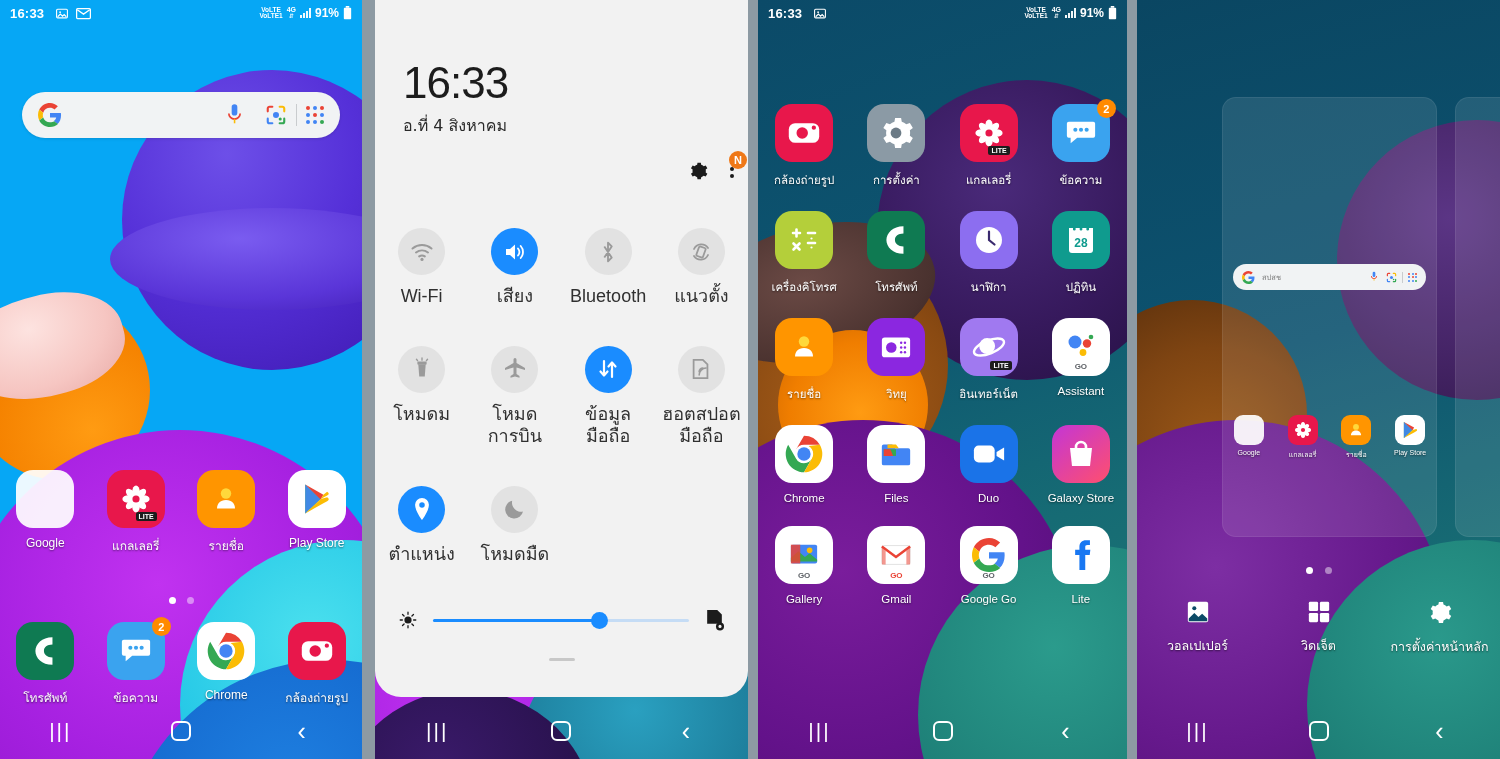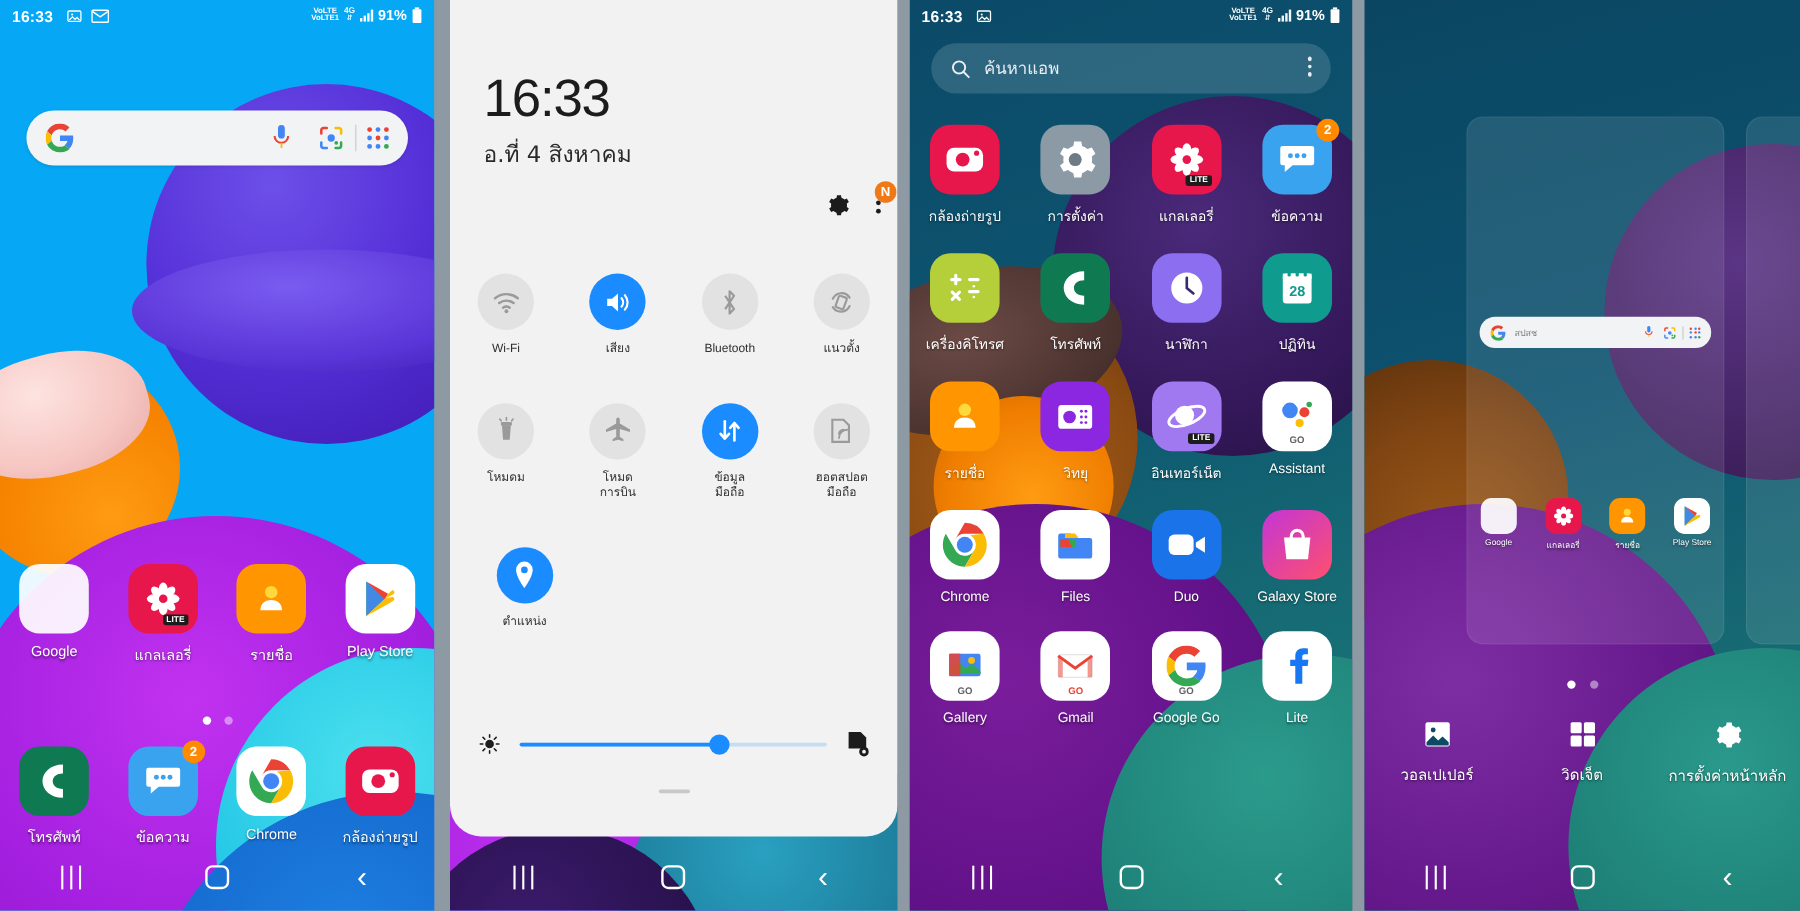--- a/index.html
+++ b/index.html
@@ -151,35 +151,35 @@
   .navbar { position: absolute; left:0; right:0; bottom:0; height: 56px; display:flex;
             align-items:center; z-index: 25; }
   .navbar div { flex:1; display:flex; align-items:center; justify-content:center; }
   .nv-recent { color:#fff; font-size:21px; letter-spacing:2px; font-weight:300;}
   .nv-home { width:20px; height:20px; border:2.4px solid #fff; border-radius:6px; }
   .nv-back { color:#fff; font-size:25px; font-weight:300; line-height:1; }
 
   
   .qp { position:absolute; inset:0; background:#f2f2f2; border-radius: 0 0 26px 26px; z-index: 10; height: 697px;}
   .qp-time { position:absolute; left:28px; top:58px; font-size:44px; color:#1c1c1c; font-weight:400; letter-spacing:-1px;}
-  .qp-date { position:absolute; left:28px; top:113px; font-size:19px; color:#2a2a2a; }
+  .qp-date { position:absolute; left:28px; top:113px; font-size:16px; color:#2a2a2a; }
   .qp-actions { position:absolute; right:14px; top:160px; display:flex; align-items:center; gap:22px;}
   .gear-ic { width:20px; height:20px; }
   .kebab { position:relative; width:4px; }
   .kebab i { display:block; width:4px; height:4px; border-radius:50%; background:#1c1c1c; margin-bottom:3px;}
   .n-badge { position:absolute; top:-9px; left:-1px; width:18px; height:18px; border-radius:50%;
              background:#ef7817; color:#fff; font-size:11px; font-weight:700;
              display:flex;align-items:center;justify-content:center;}
   .toggles { position:absolute; left:0; right:0; top:228px; }
   .tg-row { display:flex; margin-bottom: 38px; }
   .tg { flex:1; display:flex; flex-direction:column; align-items:center; }
   .tg-circle { width:47px; height:47px; border-radius:50%; background:#e2e2e2;
                display:flex; align-items:center; justify-content:center; }
   .tg-circle.on { background:#1a8cff; }
-  .tg-lbl { margin-top:10px; font-size:10px; color:#303030; text-align:center; line-height:1.25; }
+  .tg-lbl { margin-top:10px; font-size:18px; color:#303030; text-align:center; line-height:1.25; }
   .bright { position:absolute; left:0; right:0; bottom:66px; display:flex; align-items:center; padding: 0 24px; }
   .bright .track { flex:1; height:3px; background:#c5dcf5; border-radius:2px; margin:0 16px; position:relative; }
   .bright .fill { position:absolute; left:0; top:0; height:3px; background:#1a8cff; border-radius:2px; width:65%; }
   .bright .knob { position:absolute; top:-7px; width:17px; height:17px; border-radius:50%; background:#1a8cff; left:65%; margin-left:-8px;}
   .handle-bar { position:absolute; left:50%; transform:translateX(-50%); bottom:36px;
                 width:26px; height:3px; background:#c8c8c8; border-radius:2px; }
 
   
   .dr-search { position:absolute; left:18px; right:18px; top:36px; height:42px;
                background: rgba(255,255,255,.14); border-radius:22px; display:flex;
@@ -542,20 +542,28 @@
         <div class="tg-row">
           <div class="tg">
             <div class="tg-circle on">
               <svg width="20" height="24" viewBox="0 0 20 26">
                   <path d="M10 1a7.5 7.5 0 00-7.5 7.5C2.5 15 10 25 10 25s7.5-10 7.5-16.5A7.5 7.5 0 0010 1z" fill="#fff"></path>
                   <circle cx="10" cy="8.6" r="3" fill="#1a8cff"></circle>
                 </svg>
             </div>
             <div class="tg-lbl thai">ตำแหน่ง</div>
           </div>
+          <div class="tg">
+            <div class="tg-circle">
+              <svg width="22" height="22" viewBox="0 0 22 22">
+                  <path d="M19 13.5A9 9 0 018.2 2.8 9 9 0 1019 13.5z" fill="#9a9a9a"></path>
+                </svg>
+            </div>
+            <div class="tg-lbl thai">โหมดมืด</div>
+          </div>
           <div class="tg"></div>
             <div class="tg"></div>
         </div>
       </div>
 
       <div class="bright">
         <svg width="18" height="18" viewBox="0 0 22 22">
           <circle cx="11" cy="11" r="4.4" fill="#1c1c1c"></circle>
           <path d="M11 1.5v2.6M11 17.9v2.6M1.5 11h2.6M17.9 11h2.6M4.3 4.3l1.9 1.9M15.8 15.8l1.9 1.9M17.7 4.3l-1.9 1.9M6.2 15.8l-1.9 1.9" stroke="#1c1c1c" stroke-width="1.6" stroke-linecap="round"></path>
         </svg>
@@ -624,32 +632,20 @@
             <i></i>
           </span>
         <span class="sb-pct">91%</span>
         <svg width="9" height="14" viewBox="0 0 10 16">
           <rect x="3" y="0" width="4" height="2" fill="#fff"></rect>
             <rect x="0.8" y="2" width="8.4" height="13" rx="1" fill="#fff"></rect>
         </svg>
       </span>
     </div>
 
-    <div class="dr-search">
-      <svg class="sq" viewBox="0 0 20 20">
-        <circle cx="8.5" cy="8.5" r="6" fill="none" stroke="#e8eef2" stroke-width="1.9"></circle>
-        <path d="M13 13l5 5" stroke="#e8eef2" stroke-width="1.9" stroke-linecap="round"></path>
-      </svg>
-      <span class="dr-ph thai">ค้นหาแอพ</span>
-      <span class="dr-kebab">
-          <i></i>
-          <i></i>
-          <i></i>
-        </span>
-    </div>
 
     <div class="dr-grid">
 
       <div class="dr-row">
         <div class="dr-cell">
           <div class="app-ic" style="background:#e8174b">
             <svg width="34" height="28" viewBox="0 0 38 30">
                 <rect x="2" y="4" width="34" height="22" rx="7" fill="#fff"></rect>
                 <circle cx="17" cy="15" r="6.4" fill="#e8174b"></circle>
                 <circle cx="30" cy="9" r="2.4" fill="#e8174b"></circle>

